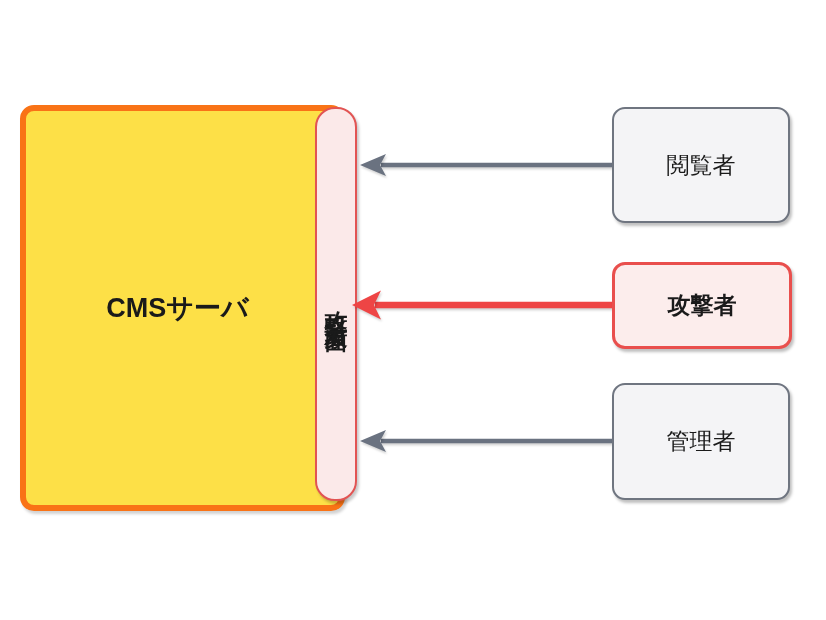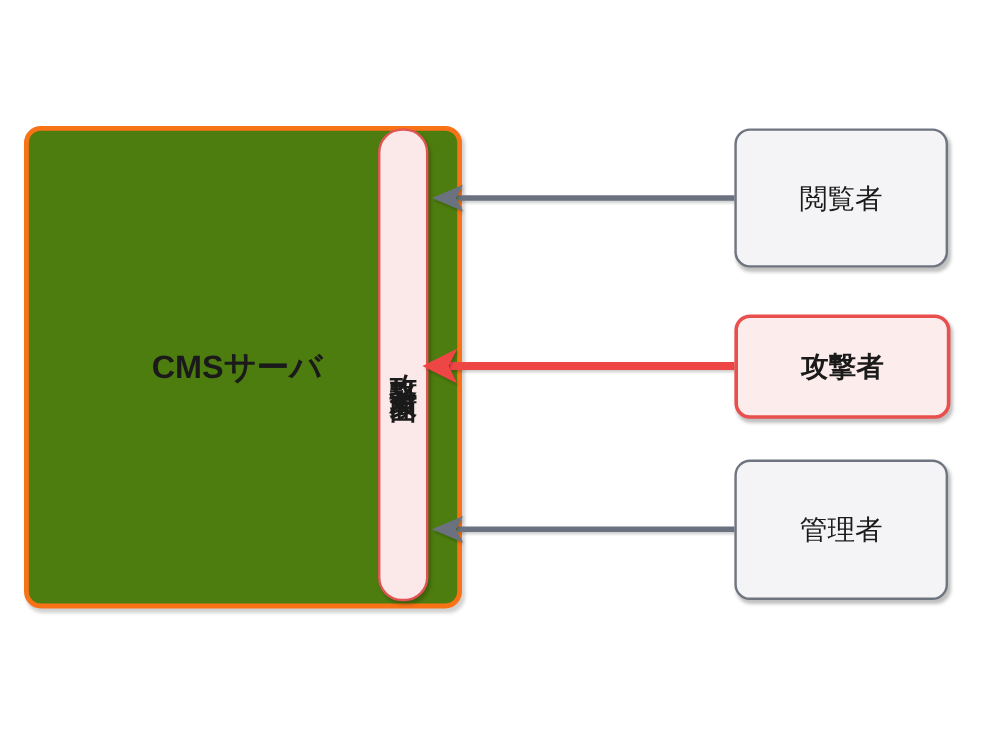--- a/index.html
+++ b/index.html
@@ -16,25 +16,24 @@
     overflow: hidden;
   }
 
   
   .server-box {
     position: absolute;
     left: 20px;
     top: 105px;
     width: 313px;
     height: 394px;
-    background: #4d7c0f;
-    border: 4px solid #f97316;
+    background: #fde047;
+    border: 6px solid #f97316;
     border-radius: 14px;
     box-shadow: 2px 3px 3px rgba(0,0,0,0.18);
-    padding-left: 44px;
   }
   .server-label {
     position: absolute;
     left: 0;
     right: 10px;
     top: 0;
     bottom: 0;
     display: flex;
     flex-direction: column;
     align-items: center;

